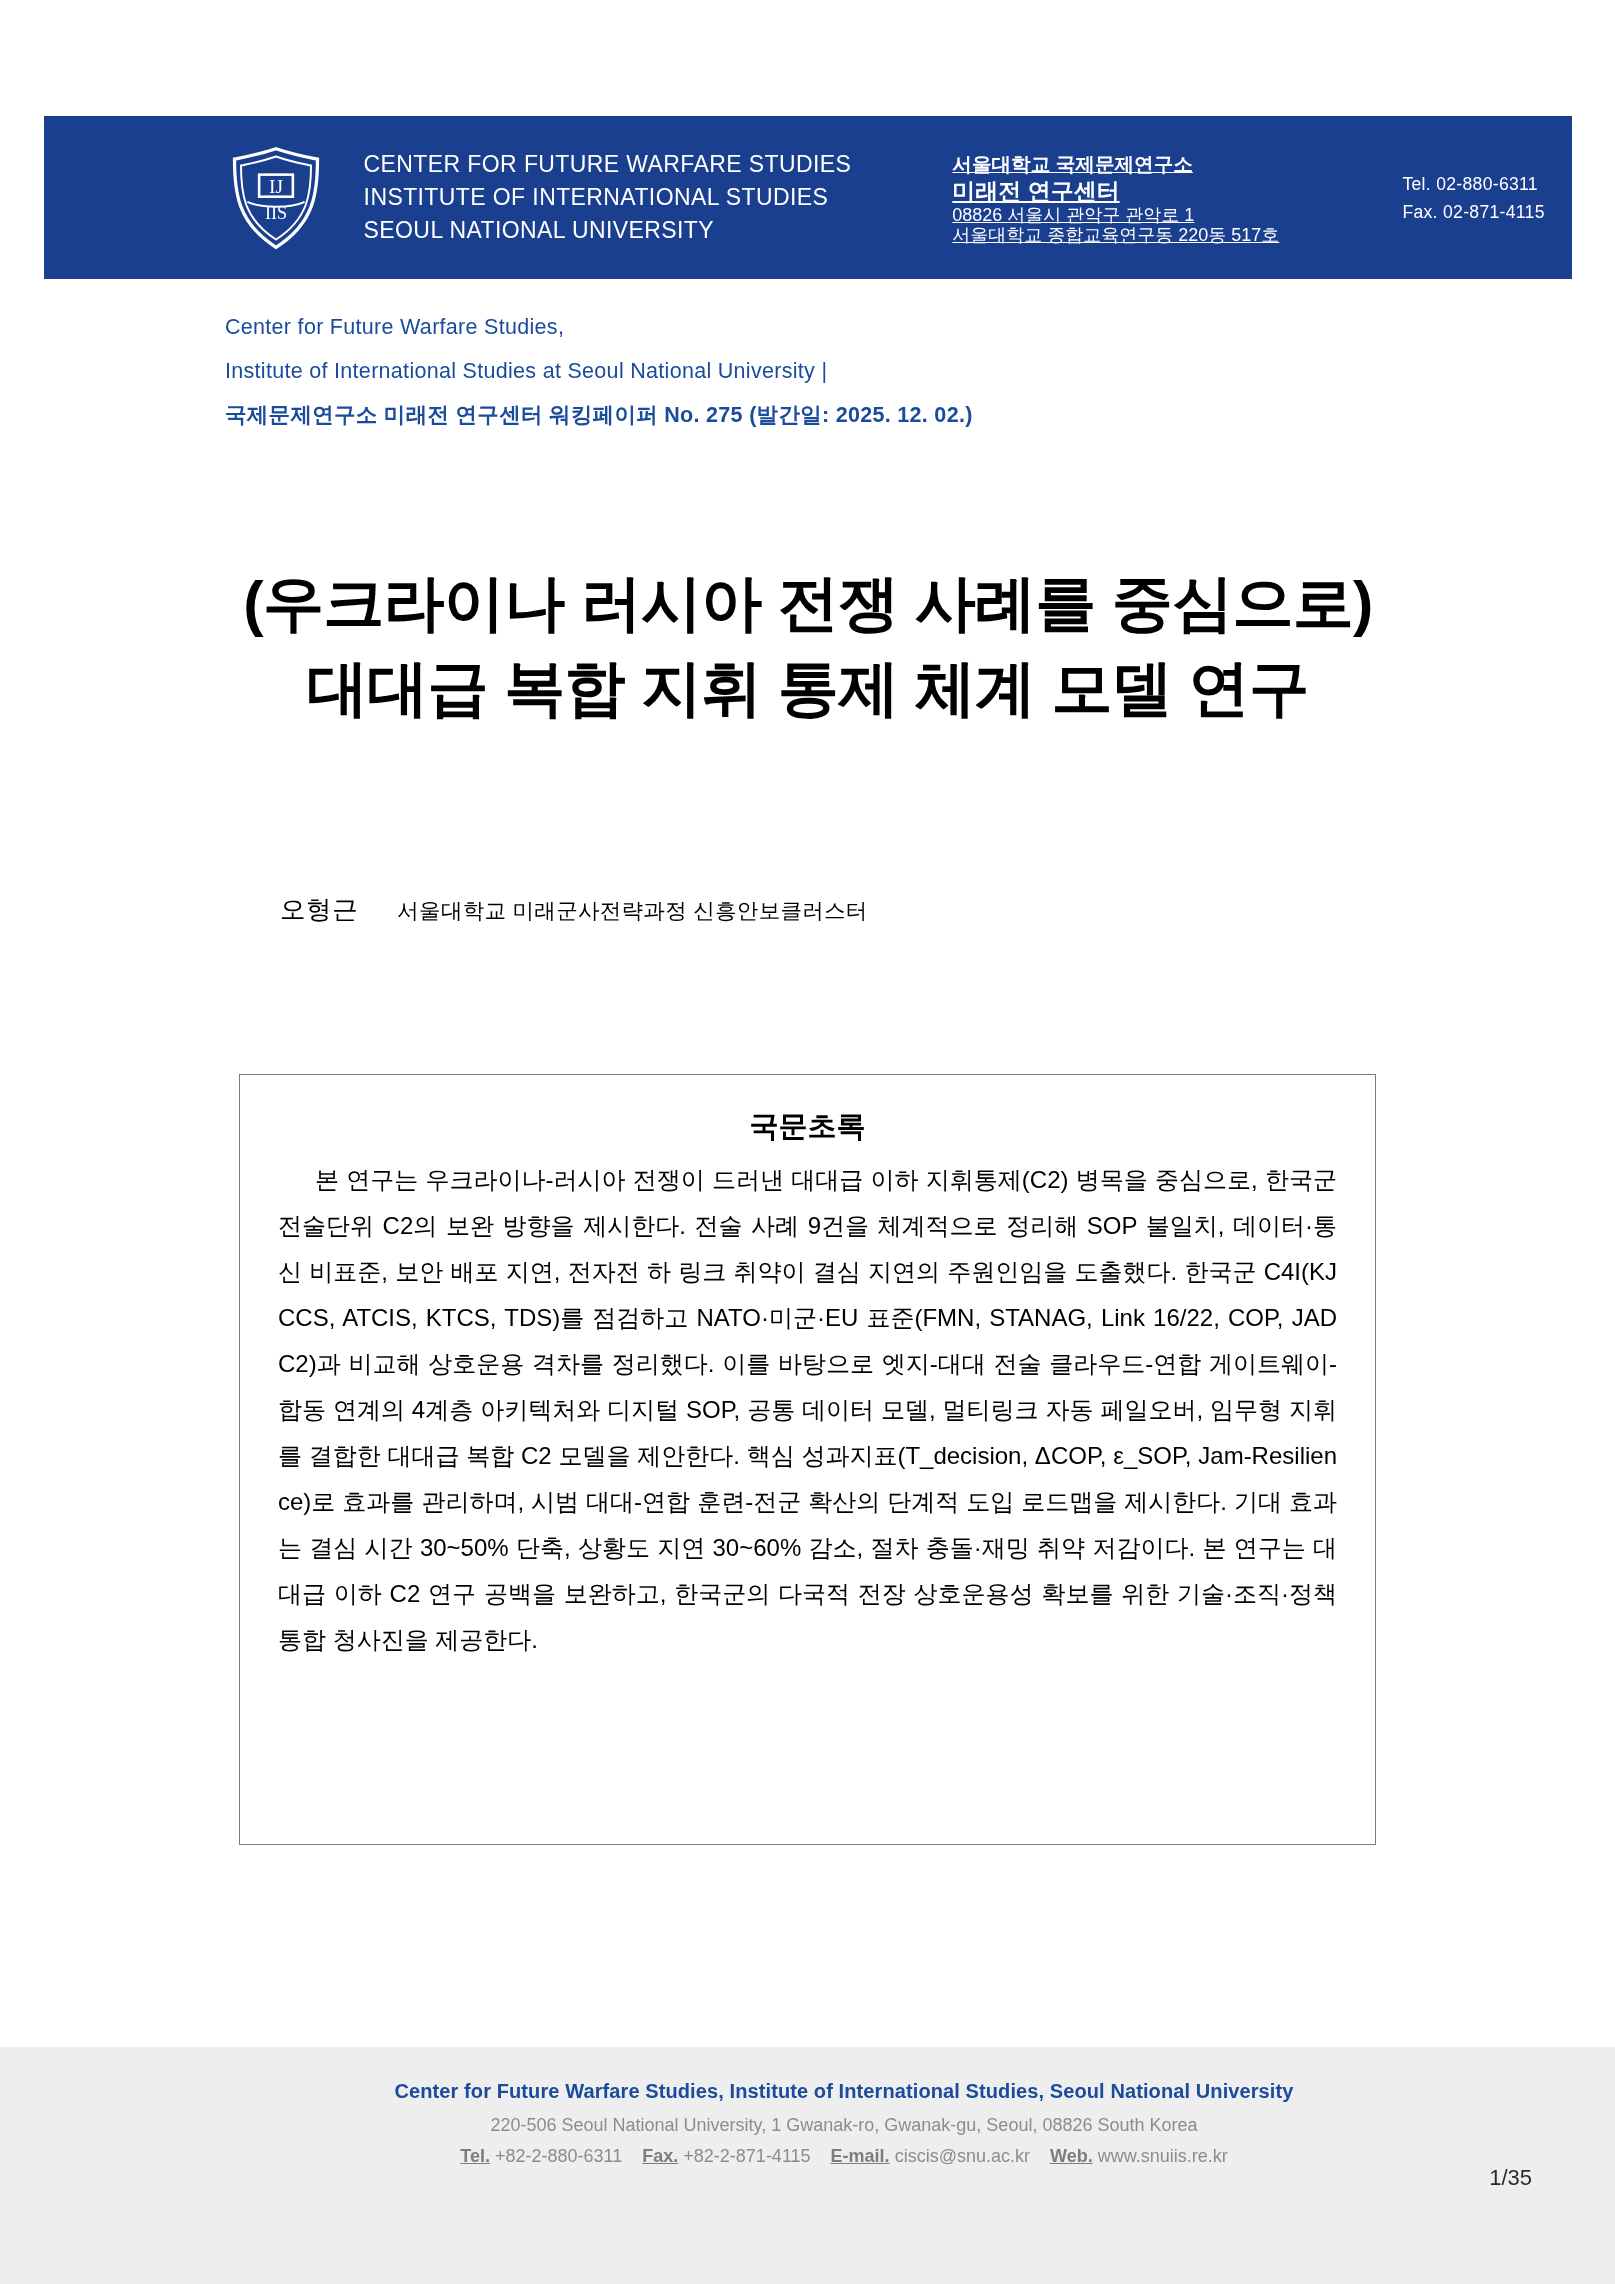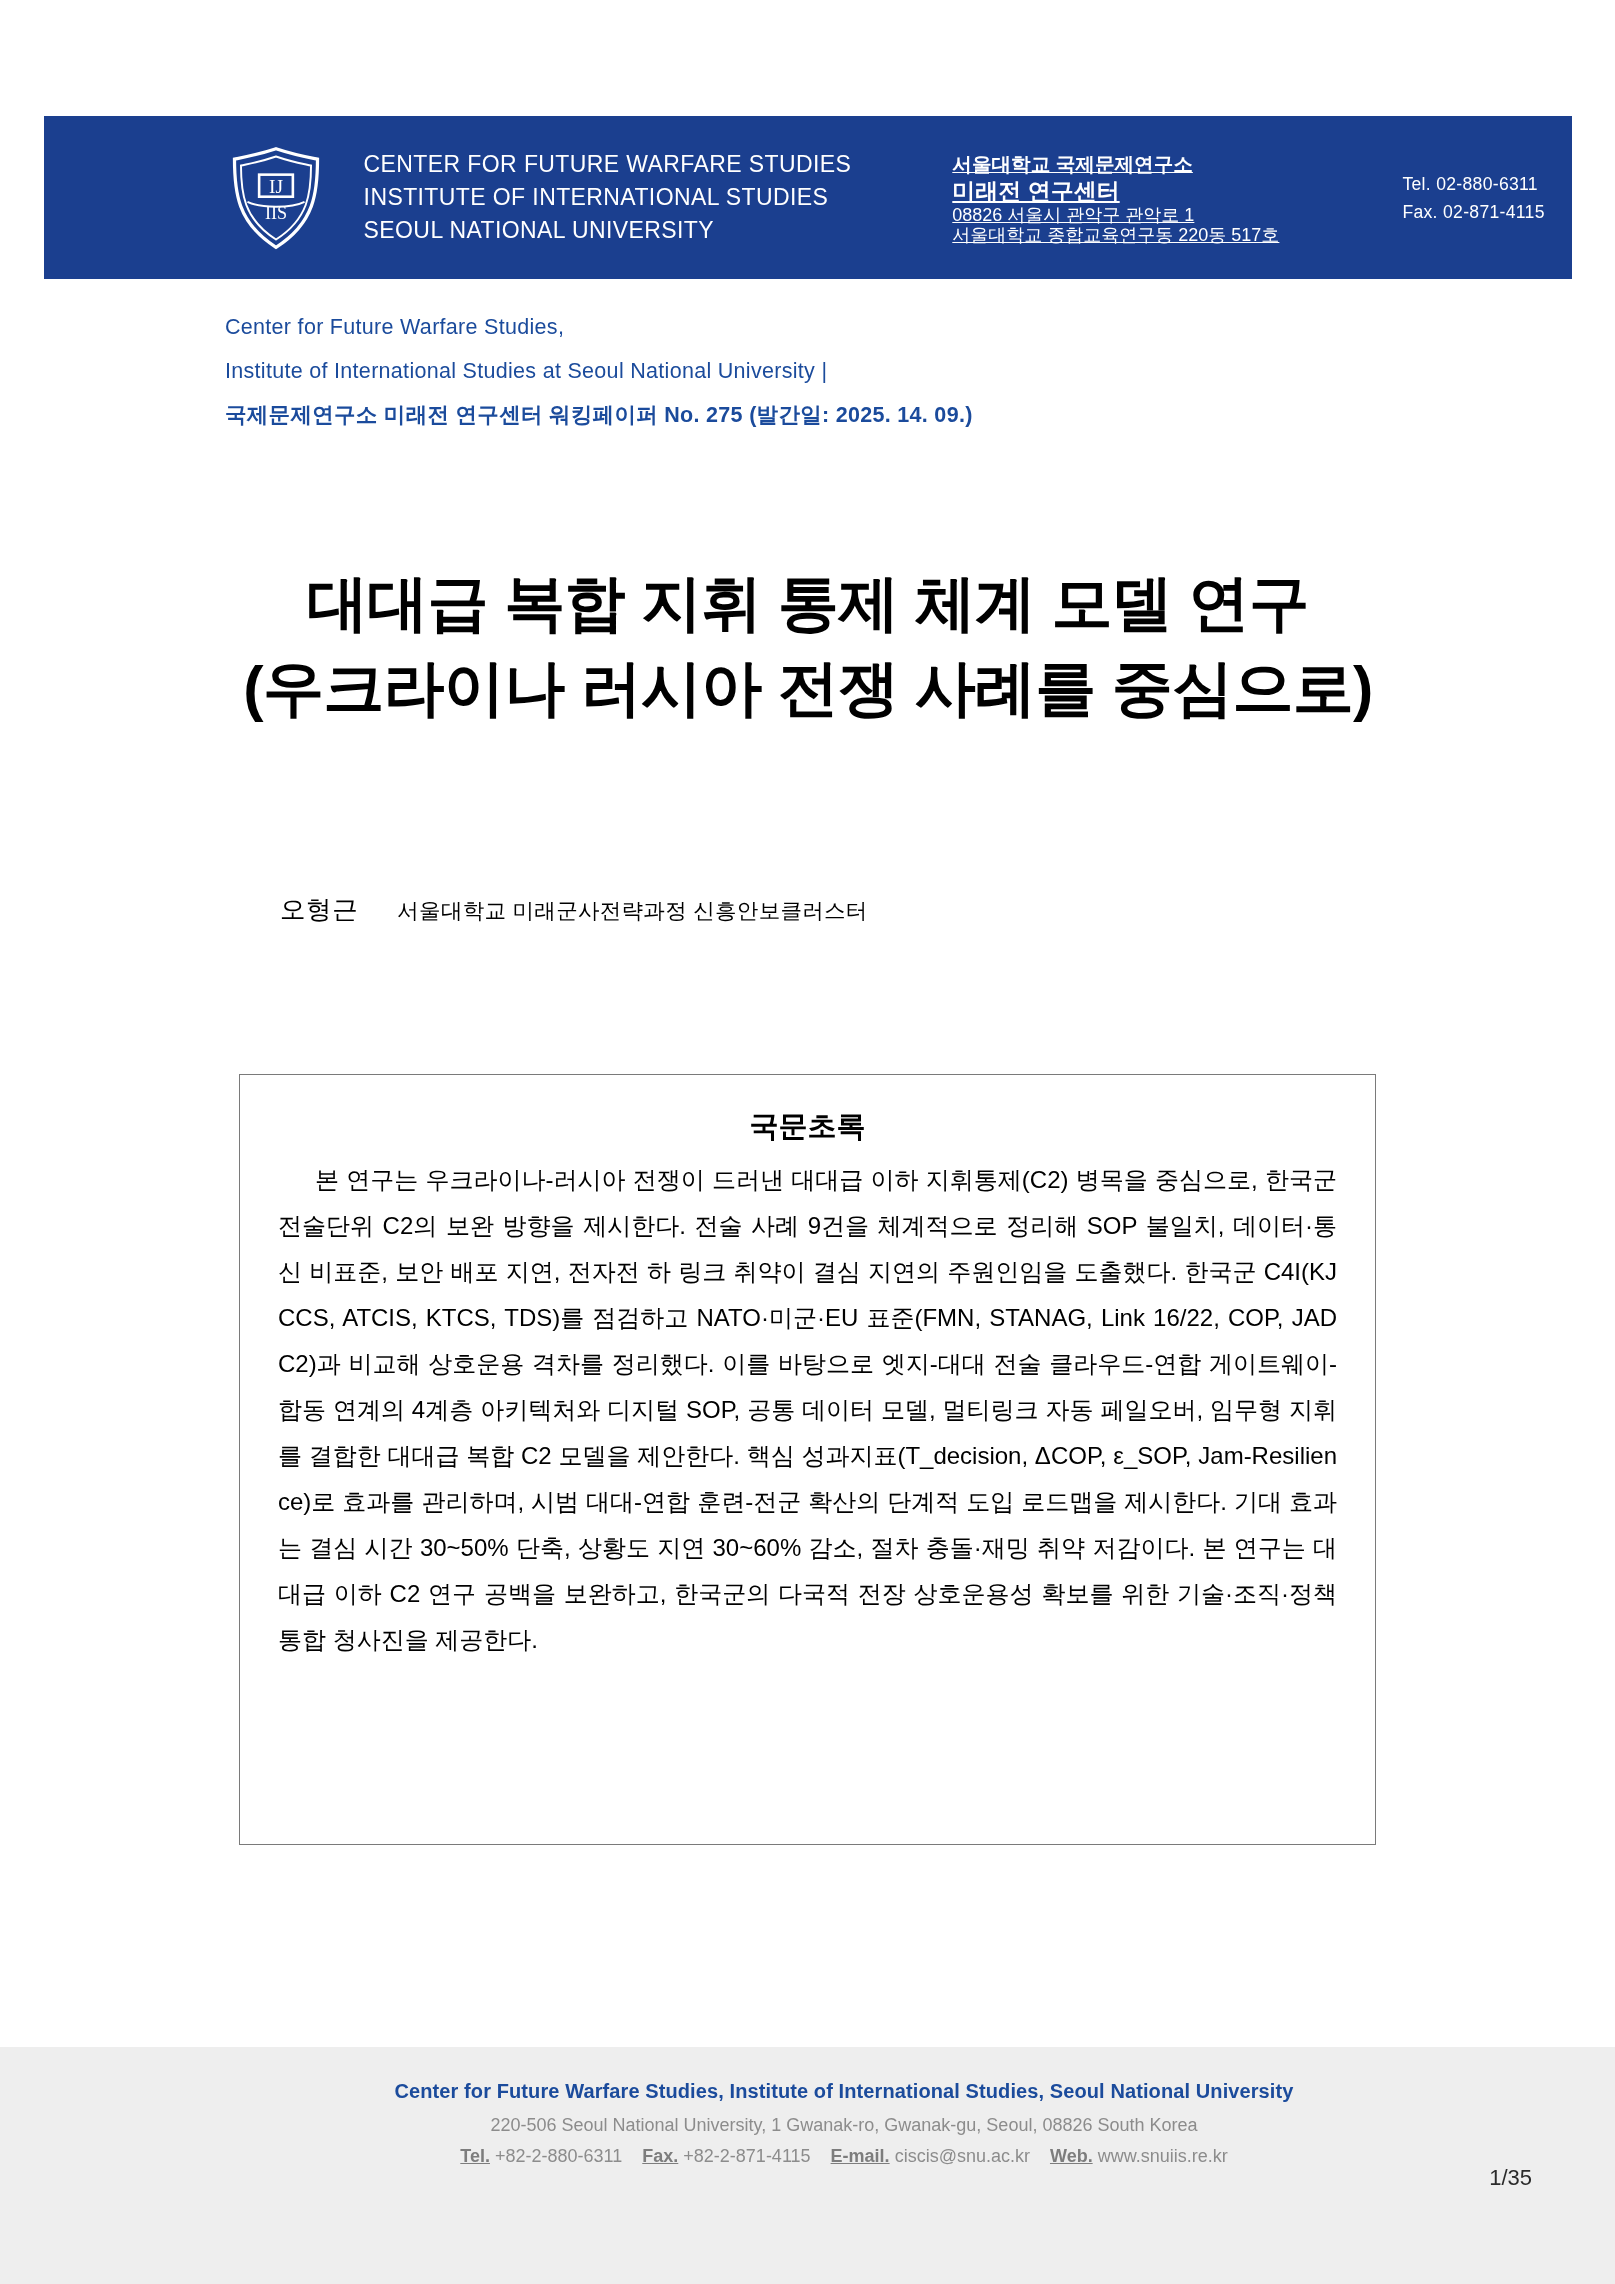--- a/index.html
+++ b/index.html
@@ -250,26 +250,26 @@
 
     <div class="header-right">
       <div>Tel. 02-880-6311</div>
       <div>Fax. 02-871-4115</div>
     </div>
   </div>
 
   <div class="series-info">
     <div>Center for Future Warfare Studies,</div>
     <div>Institute of International Studies at Seoul National University  |</div>
-    <div class="bold">국제문제연구소 미래전 연구센터 워킹페이퍼 No. 275    (발간일: 2025. 14. 09.)</div>
+    <div class="bold">국제문제연구소 미래전 연구센터 워킹페이퍼 No. 275    (발간일: 2025. 12. 02.)</div>
   </div>
 
   <div class="title-block">
+    <div class="tline">(우크라이나 러시아 전쟁 사례를 중심으로)</div>
     <div class="tline">대대급 복합 지휘 통제 체계 모델 연구</div>
-    <div class="tline">(우크라이나 러시아 전쟁 사례를 중심으로)</div>
   </div>
 
   <div class="author-block">
     <div class="author-name">오형근</div>
     <div class="author-affil">서울대학교 미래군사전략과정 신흥안보클러스터</div>
   </div>
 
   <div class="abstract-box">
     <div class="abstract-title">국문초록</div>
     <div class="abstract-body">본 연구는 우크라이나-러시아 전쟁이 드러낸 대대급 이하 지휘통제(C2) 병목을 중심으로, 한국군 전술단위 C2의 보완 방향을 제시한다. 전술 사례 9건을 체계적으로 정리해 SOP 불일치, 데이터·통신 비표준, 보안 배포 지연, 전자전 하 링크 취약이 결심 지연의 주원인임을 도출했다. 한국군 C4I(KJCCS, ATCIS, KTCS, TDS)를 점검하고 NATO·미군·EU 표준(FMN, STANAG, Link 16/22, COP, JADC2)과 비교해 상호운용 격차를 정리했다. 이를 바탕으로 엣지-대대 전술 클라우드-연합 게이트웨이-합동 연계의 4계층 아키텍처와 디지털 SOP, 공통 데이터 모델, 멀티링크 자동 페일오버, 임무형 지휘를 결합한 대대급 복합 C2 모델을 제안한다. 핵심 성과지표(T_decision, ΔCOP, ε_SOP, Jam-Resilience)로 효과를 관리하며, 시범 대대-연합 훈련-전군 확산의 단계적 도입 로드맵을 제시한다. 기대 효과는 결심 시간 30~50% 단축, 상황도 지연 30~60% 감소, 절차 충돌·재밍 취약 저감이다. 본 연구는 대대급 이하 C2 연구 공백을 보완하고, 한국군의 다국적 전장 상호운용성 확보를 위한 기술·조직·정책 통합 청사진을 제공한다.</div>

